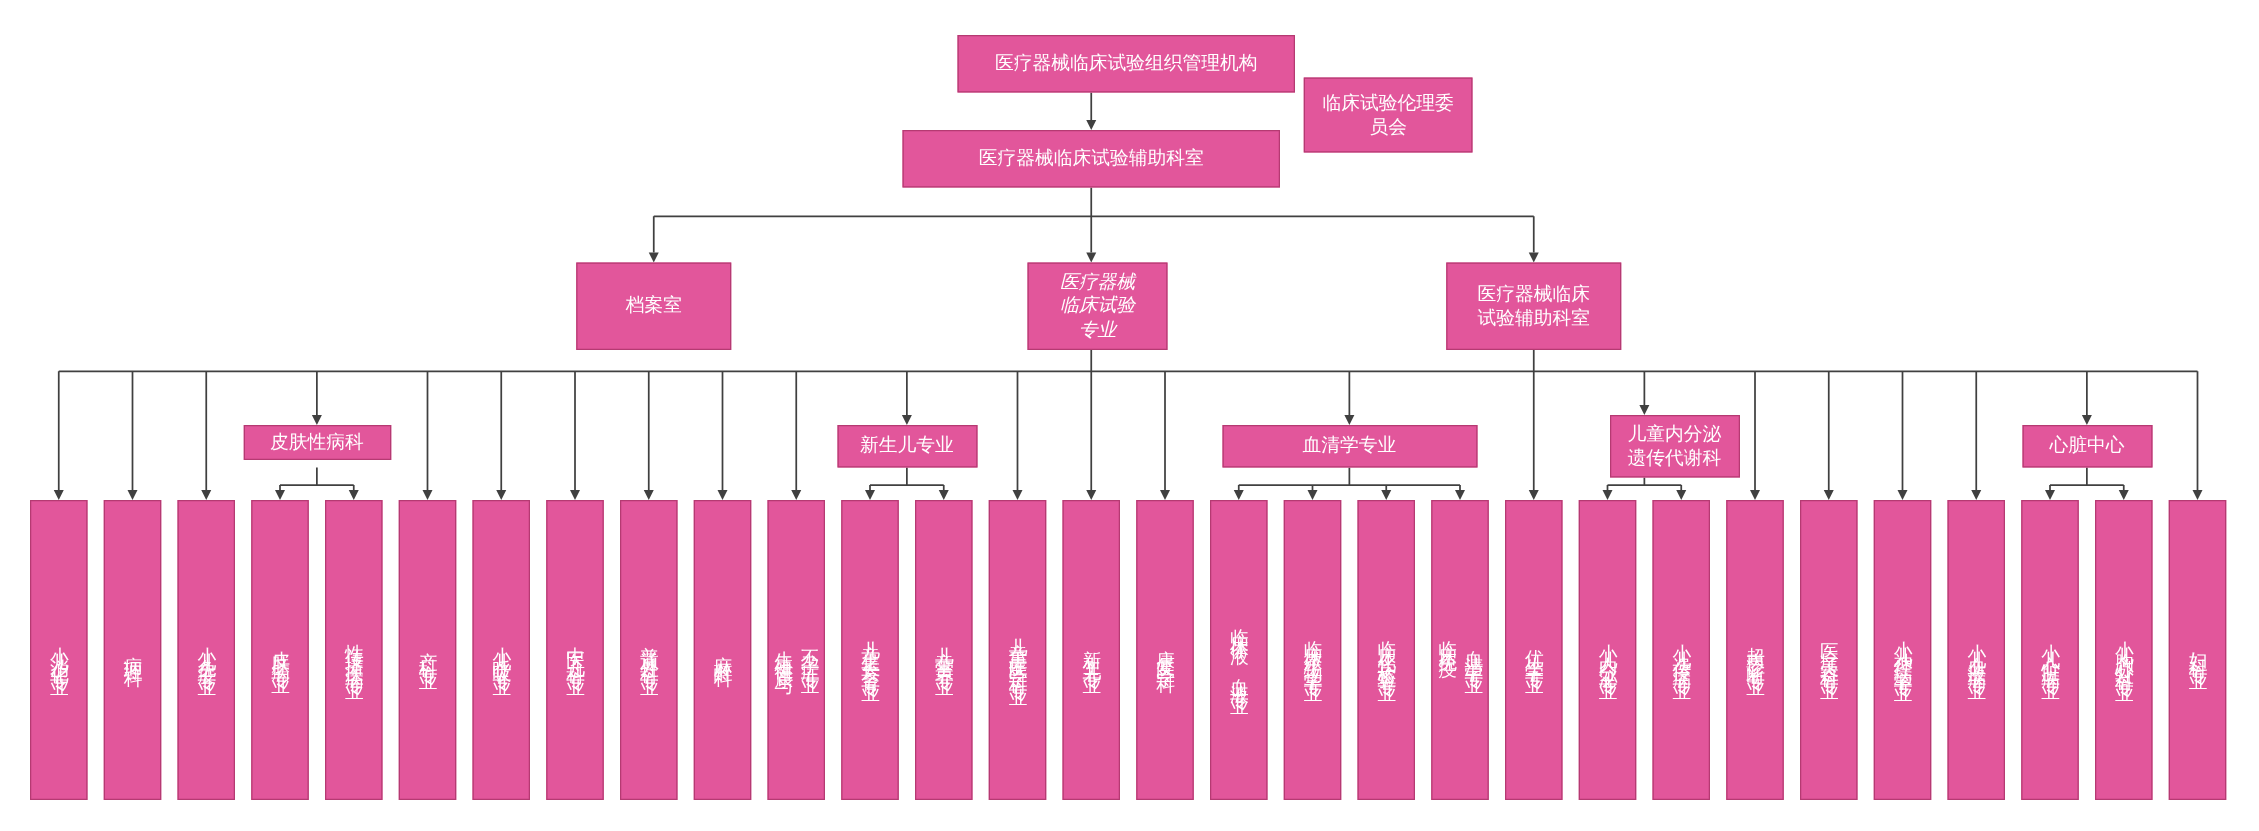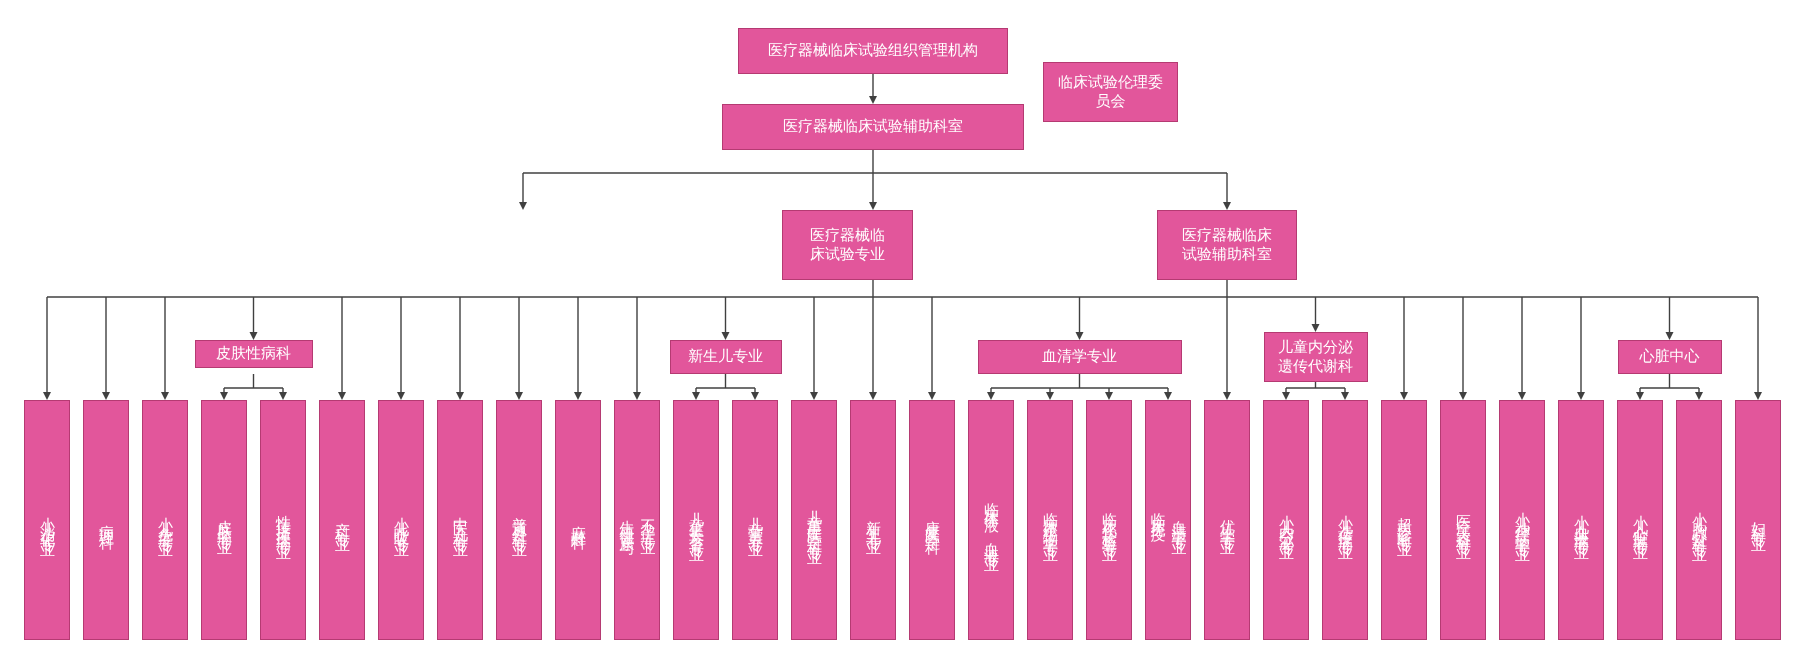--- a/index.html
+++ b/index.html
@@ -25,21 +25,21 @@
     border: 1px solid var(--edge, #B53A72);
     color: var(--ink, #fff);
     display: flex;
     align-items: center;
     justify-content: center;
     text-align: center;
   }
   .h { font-size: 15px; line-height: 1.3; }
   .pad22 { padding: 0 22px; }
   .pad20 { padding: 0 10px; }
-  .pad12 { padding: 0 12px; }
+  .pad12 { padding: 0 12px; margin-left: 24px; }
 
   .leaf { top: 400px; width: 46px; height: 240px; }
   .vtext {
     writing-mode: vertical-lr;
     text-orientation: upright;
     font-size: 15px;
     letter-spacing: 5px;
     line-height: 21px;
   }
 </style>
@@ -136,28 +136,29 @@
       <line x1="1463" y1="297" x2="1463" y2="392"></line>
       <path class="ah" d="M1463 400 L1459 392 L1467 392 Z"></path>
       <line x1="1522" y1="297" x2="1522" y2="392"></line>
       <path class="ah" d="M1522 400 L1518 392 L1526 392 Z"></path>
       <line x1="1581" y1="297" x2="1581" y2="392"></line>
       <path class="ah" d="M1581 400 L1577 392 L1585 392 Z"></path>
       <line x1="1758" y1="297" x2="1758" y2="392"></line>
       <path class="ah" d="M1758 400 L1754 392 L1762 392 Z"></path>
     </svg>
 
-  <div class="box h" style="left:738px; top:28px; width:270px; height:46px;">医疗器械临床试验组织管理机构</div>
+  <div class="box h" style="left:766px; top:28px; width:270px; height:46px;">医疗器械临床试验组织管理机构</div>
 
   <div class="box h pad20" style="left:1043px; top:62px; width:135px; height:60px;">临床试验伦理委员会</div>
 
   <div class="box h" style="left:722px; top:104px; width:302px; height:46px;">医疗器械临床试验辅助科室</div>
 
-
-  <div class="box h pad22" style="left:782px; top:210px; width:131px; height:70px;">医疗器械临床试验专业</div>
+  <div class="box h" style="left:461px; top:210px; width:124px; height:70px;">档案室</div>
+
+  <div class="box h pad22" style="left:822px; top:210px; width:112px; height:70px;font-style:italic;">医疗器械临床试验专业</div>
 
   <div class="box h pad22" style="left:1157px; top:210px; width:140px; height:70px;">医疗器械临床试验辅助科室</div>
 
   <div class="box h group" style="left: 194.5px; top: 340px; width: 118px; height: 28px;">皮肤性病科</div>
   <div class="box h group" style="left: 669.5px; top: 340px; width: 112px; height: 34px;">新生儿专业</div>
   <div class="box h group" style="left: 977.5px; top: 340px; width: 204px; height: 34px;">血清学专业</div>
   <div class="box h group pad12" style="left: 1263.5px; top: 332px; width: 104px; height: 50px;">儿童内分泌遗传代谢科</div>
   <div class="box h group" style="left: 1617.5px; top: 340px; width: 104px; height: 34px;">心脏中心</div>
 
   <div id="leaves">

